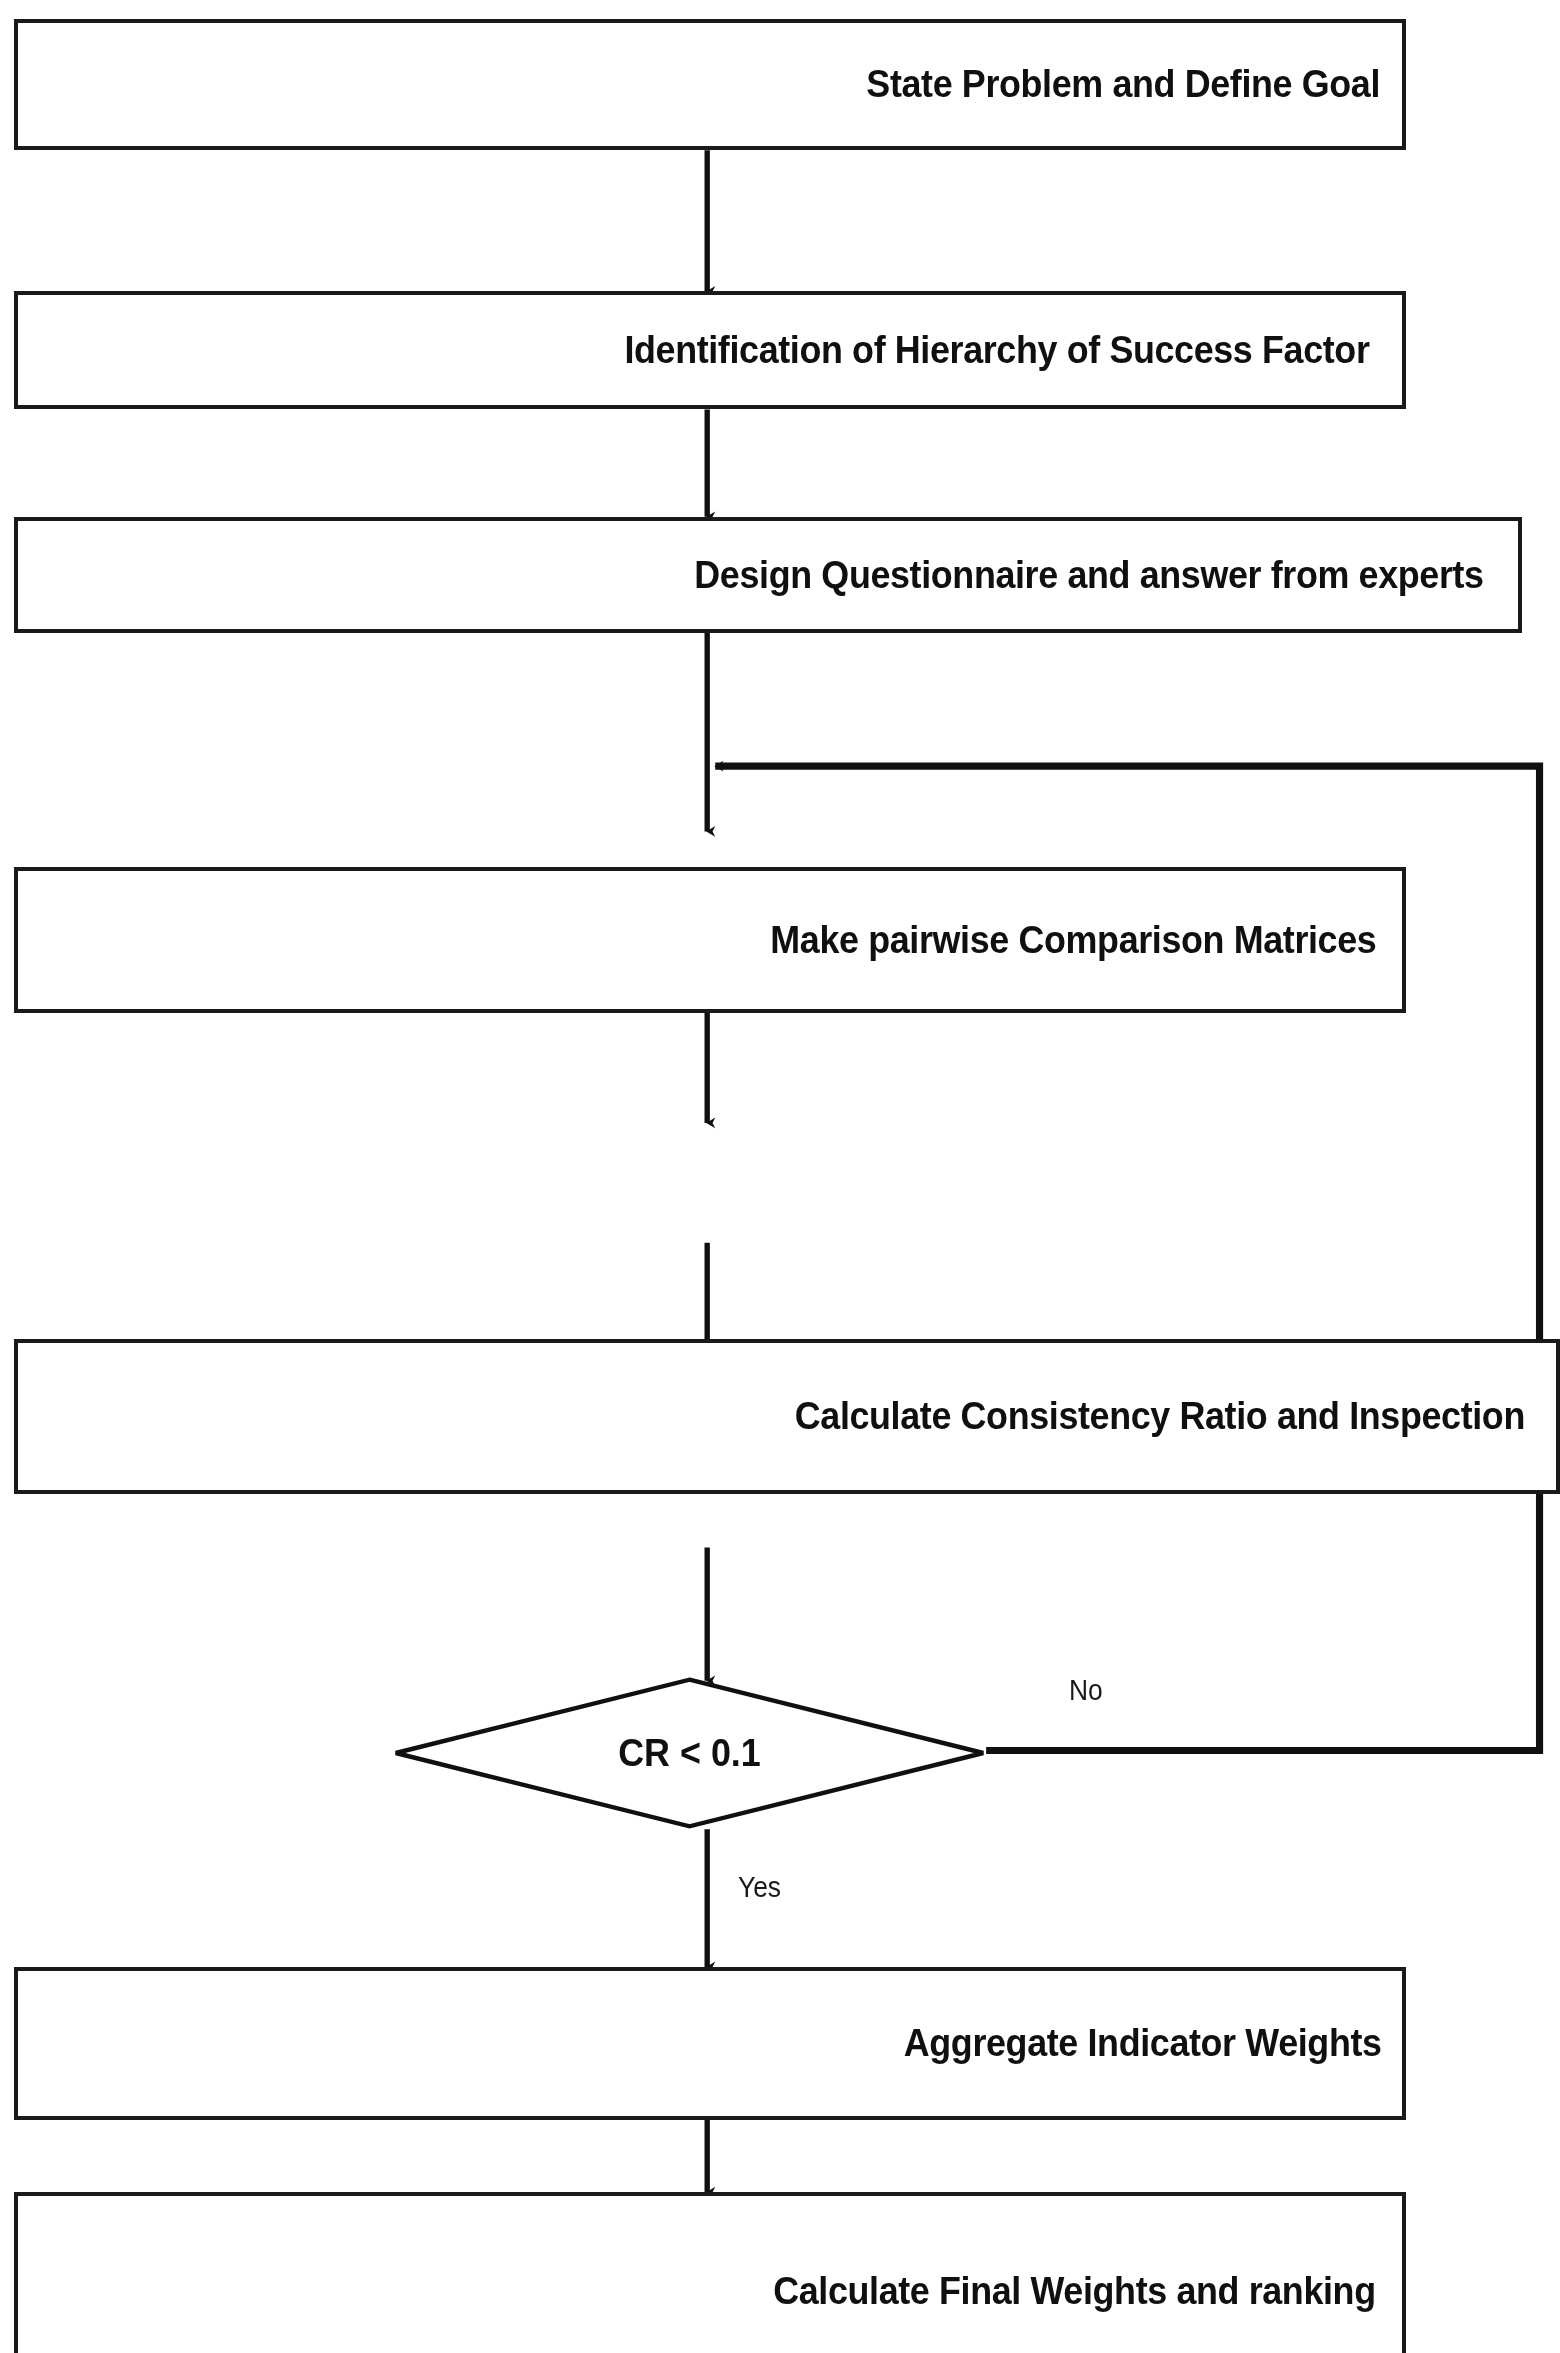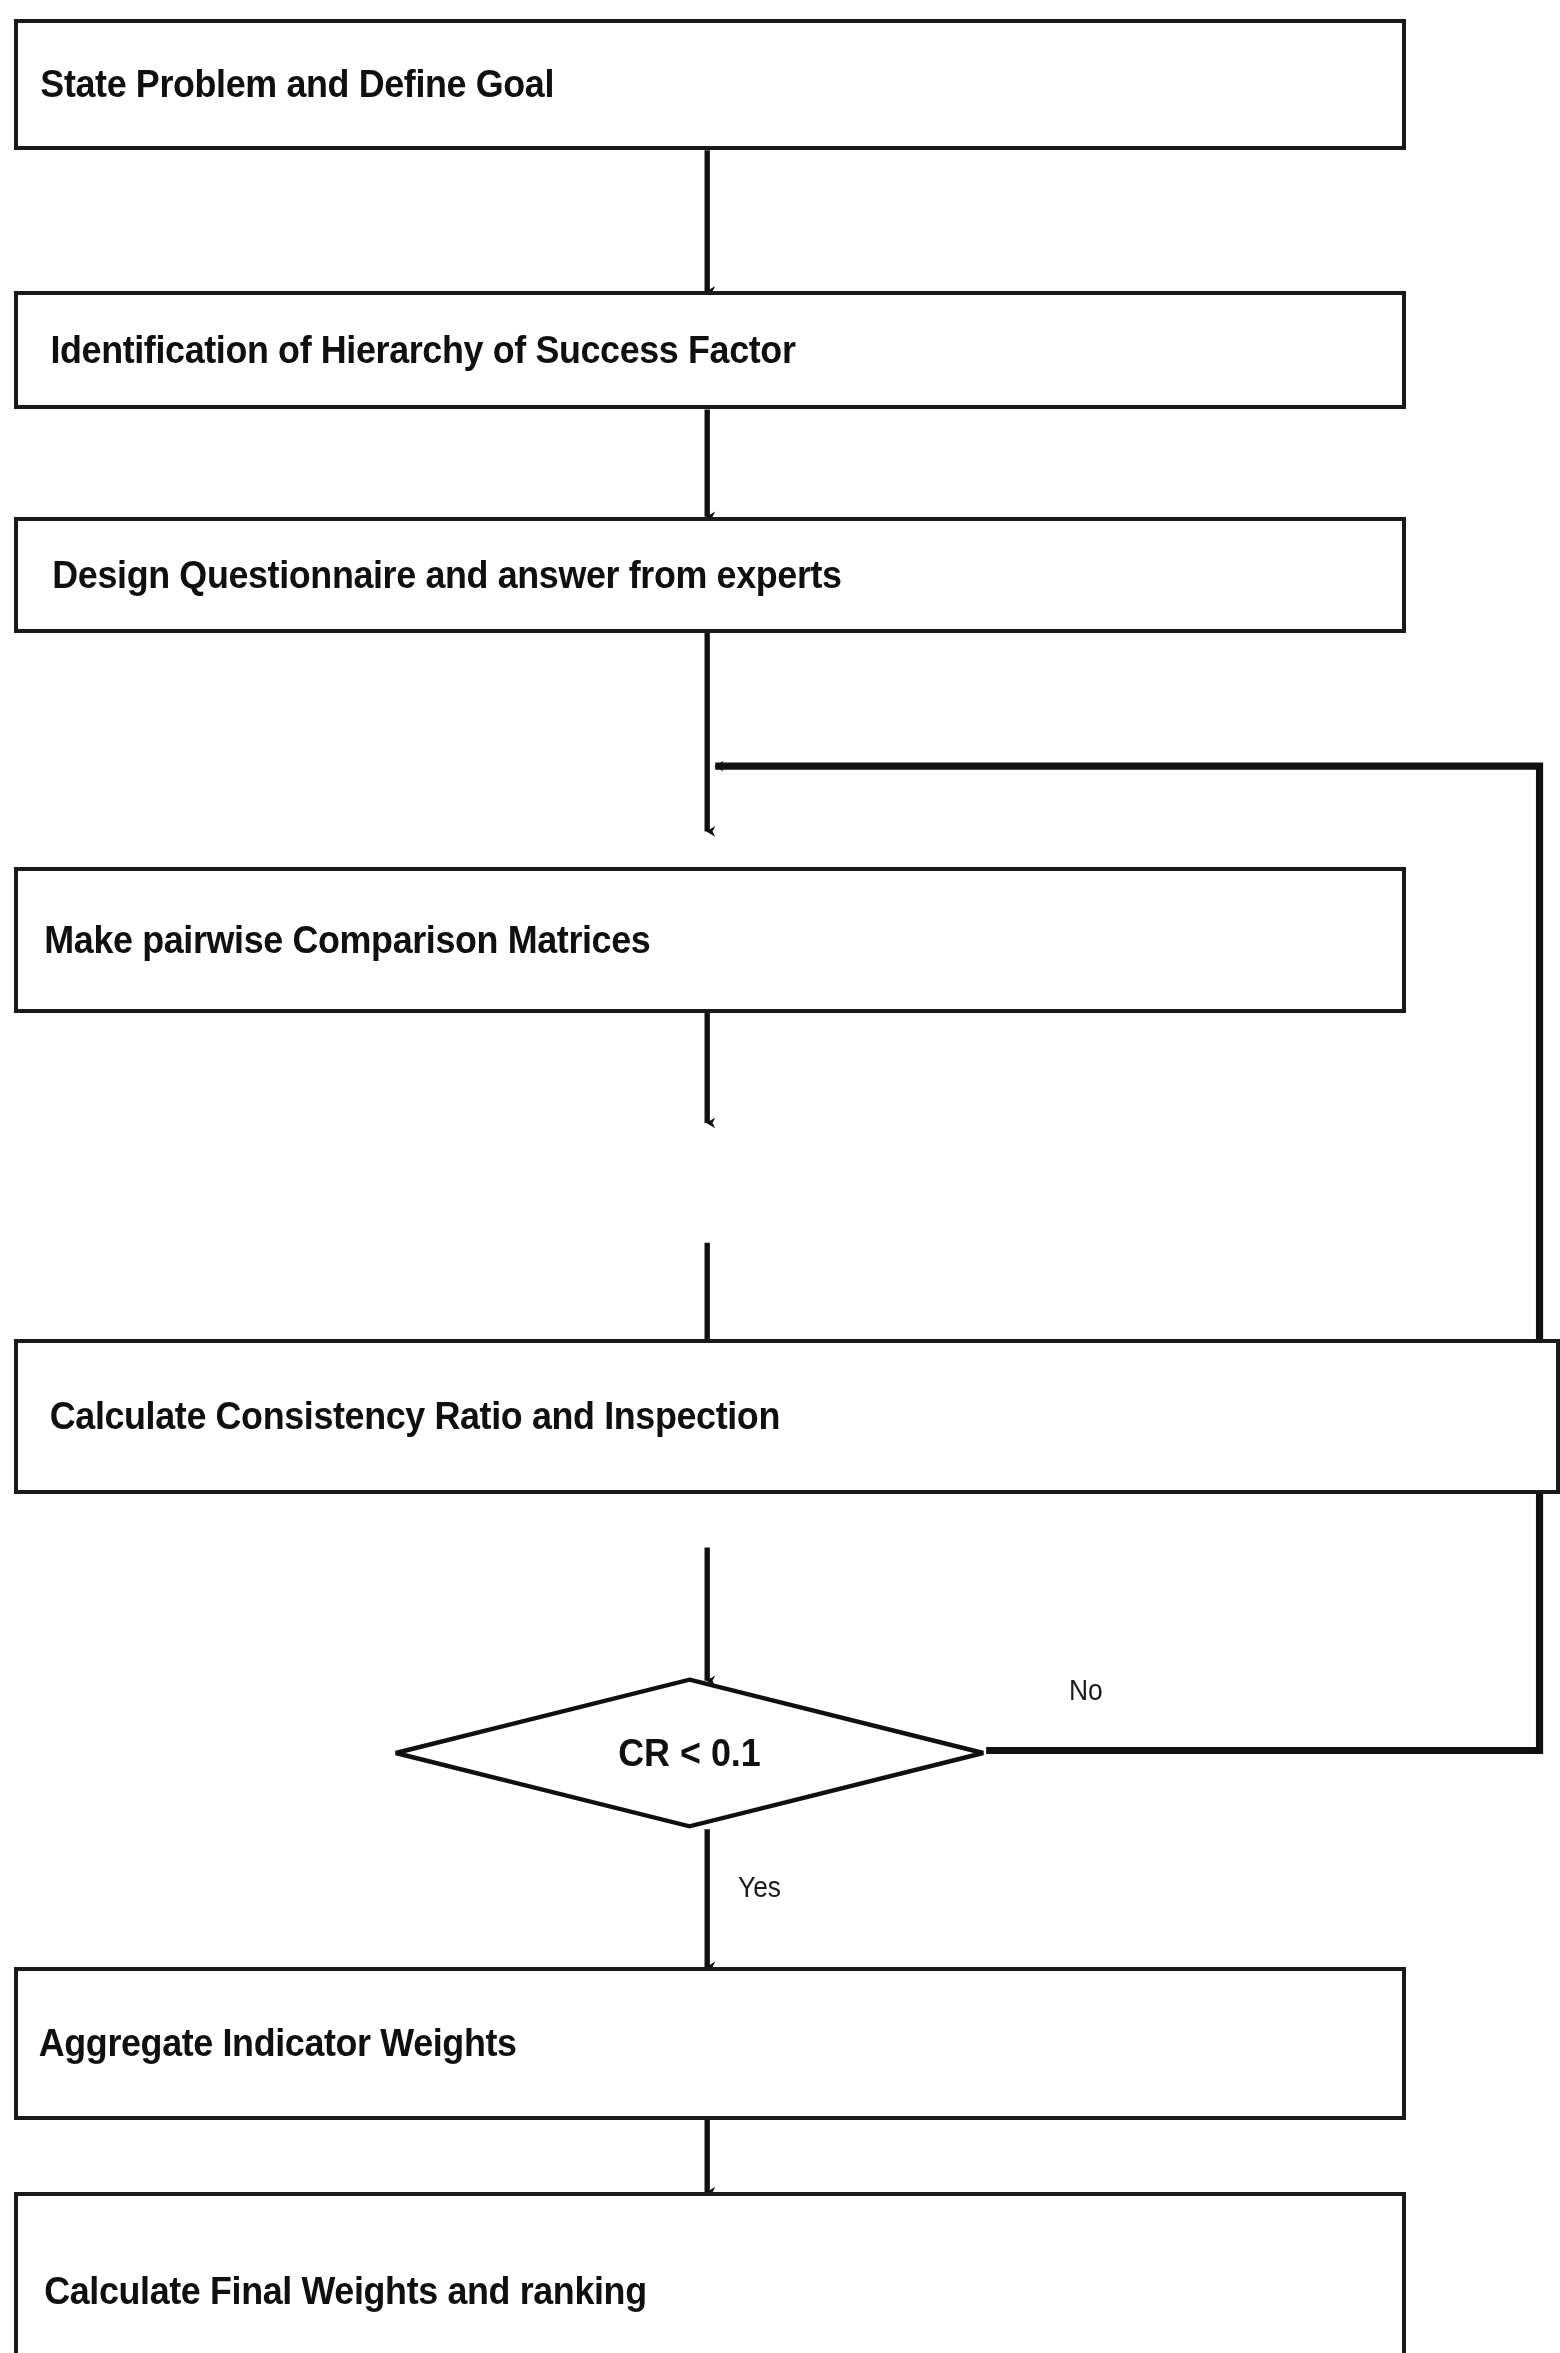--- a/index.html
+++ b/index.html
@@ -15,21 +15,21 @@
     font-family: "Liberation Sans", "DejaVu Sans", sans-serif;
     overflow: hidden;
   }
   .node-box {
     position: absolute;
     box-sizing: border-box;
     border: 4.5px solid #1a1a1a;
     background: #ffffff;
     display: flex;
     align-items: center;
-    justify-content: flex-start;
+    justify-content: flex-end;
   }
   .node-label {
     font-weight: bold;
     font-size: 39px;
     line-height: 1.1;
     color: #101010;
     letter-spacing: -0.4px;
     text-align: center;
     transform: scaleX(0.92);
     white-space: nowrap;
@@ -108,21 +108,21 @@
   </svg>
 
   <div class="node-box" style="left:14.3px; top:19px; width:1392px; height:131px;">
     <span class="node-label">State Problem and Define Goal</span>
   </div>
 
   <div class="node-box" style="left:14.3px; top:291px; width:1392px; height:118px;">
     <span class="node-label">Identification of Hierarchy of Success Factor</span>
   </div>
 
-  <div class="node-box" style="left:14.3px; top:517px; width:1392px; height:116px;">
+  <div class="node-box" style="left:14.3px; top:517px; width:1508px; height:116px;">
     <span class="node-label">Design Questionnaire and answer from experts</span>
   </div>
 
   <div class="node-box" style="left:14.3px; top:831px; width:1392px; height:146px;margin-top:36px;">
     <span class="node-label">Make pairwise Comparison Matrices</span>
   </div>
 
 
   <div class="node-box" style="left:14.3px; top:1339px; width:1546px; height:155px;">
     <span class="node-label">Calculate Consistency Ratio and Inspection</span>

